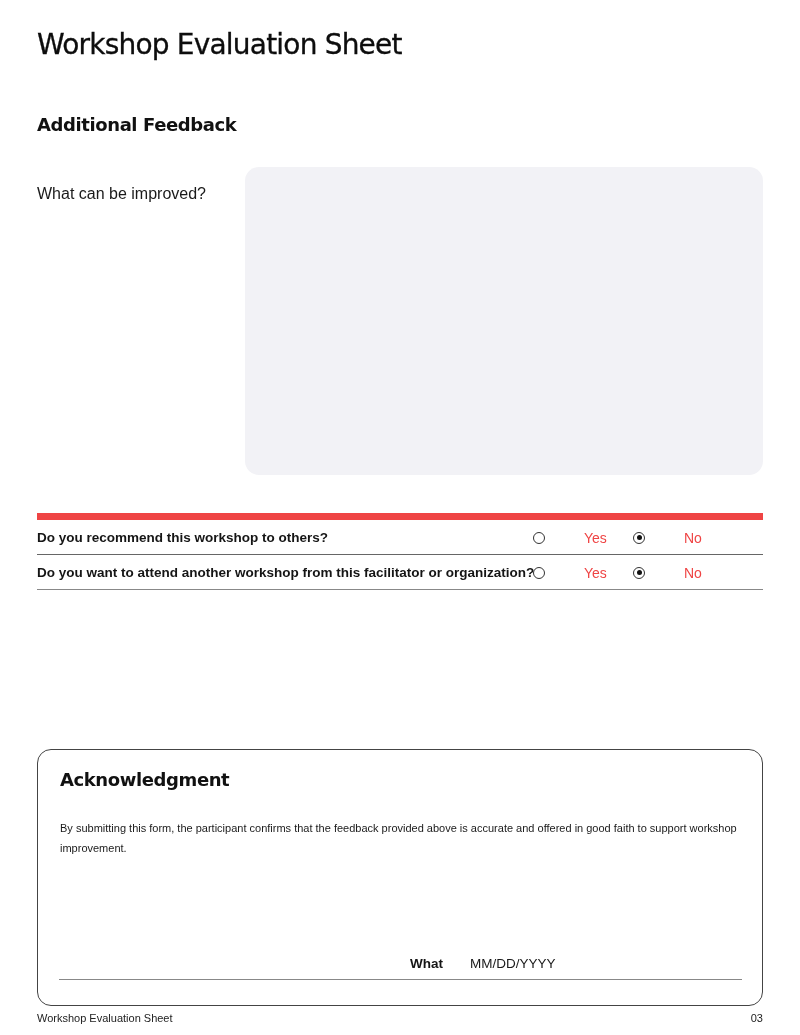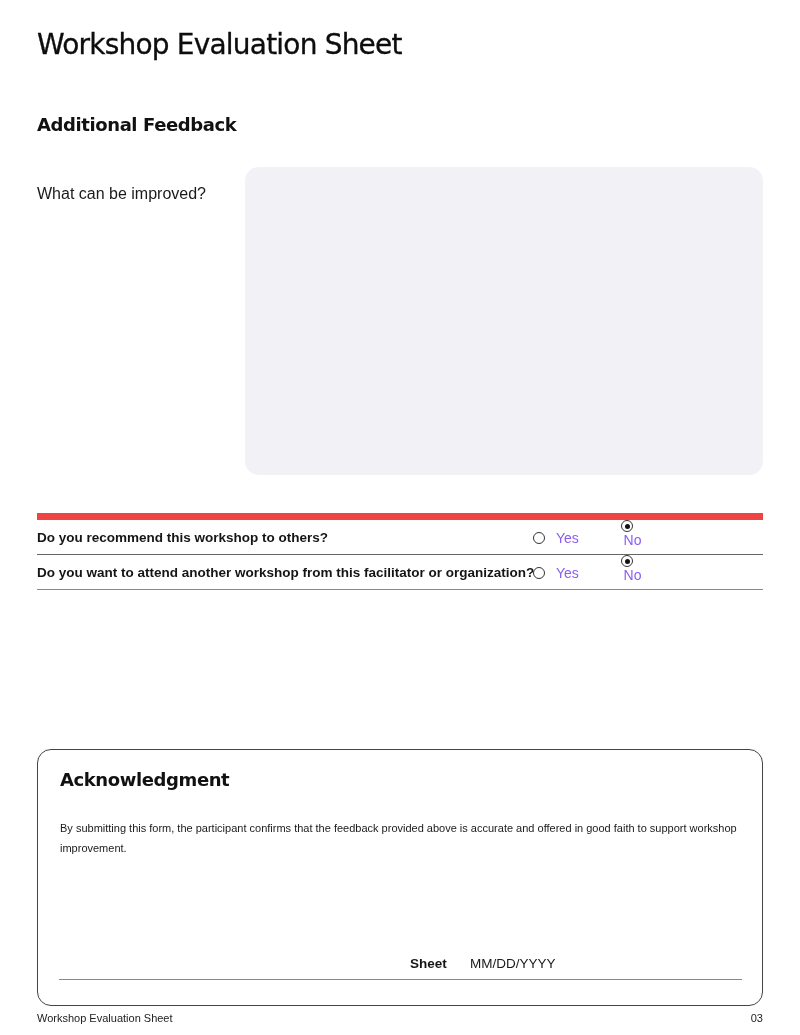--- a/index.html
+++ b/index.html
@@ -81,21 +81,21 @@
     }
     .radio-opt {
       position: absolute;
       top: 0;
       height: 35px;
       display: flex;
       align-items: center;
       cursor: pointer;
     }
     .radio-opt.yes { left: 496px; }
-    .radio-opt.no { left: 584px; flex-direction: column; }
+    .radio-opt.no { left: 596px; }
     .radio-circle {
       width: 12px;
       height: 12px;
       border: 1px solid #333;
       border-radius: 50%;
       position: relative;
       margin-right: 11px;
       background: #fff;
     }
     .radio-circle.checked::after {
@@ -103,21 +103,22 @@
       position: absolute;
       left: 2.5px;
       top: 2.5px;
       width: 5px;
       height: 5px;
       border-radius: 50%;
       background: #111;
     }
     .radio-label {
       font-size: 14px;
-      color: #8b5cf6;
+      color: #ef4444;
+      margin-left: 28px;
     }
     .ack-box {
       position: absolute;
       left: 37px;
       top: 749px;
       width: 726px;
       height: 257px;
       border: 1px solid #444;
       border-radius: 14px;
     }
@@ -216,21 +217,21 @@
       <label class="radio-opt no">
         <span class="radio-circle checked"></span>
         <span class="radio-label">No</span>
       </label>
     </div>
   </div>
 
   <div class="ack-box">
     <h2 class="ack-title">Acknowledgment</h2>
     <p class="ack-text">By submitting this form, the participant confirms that the feedback provided above is accurate and offered in good faith to support workshop improvement.</p>
-    <span class="date-label">Sheet</span>
+    <span class="date-label">What</span>
     <input class="date-value" type="text" placeholder="MM/DD/YYYY" style="">
     <div class="date-line"></div>
   </div>
 
   <div class="footer-left">Workshop Evaluation Sheet</div>
   <div class="footer-right">03</div>
 
 </div>
 
 <style>

